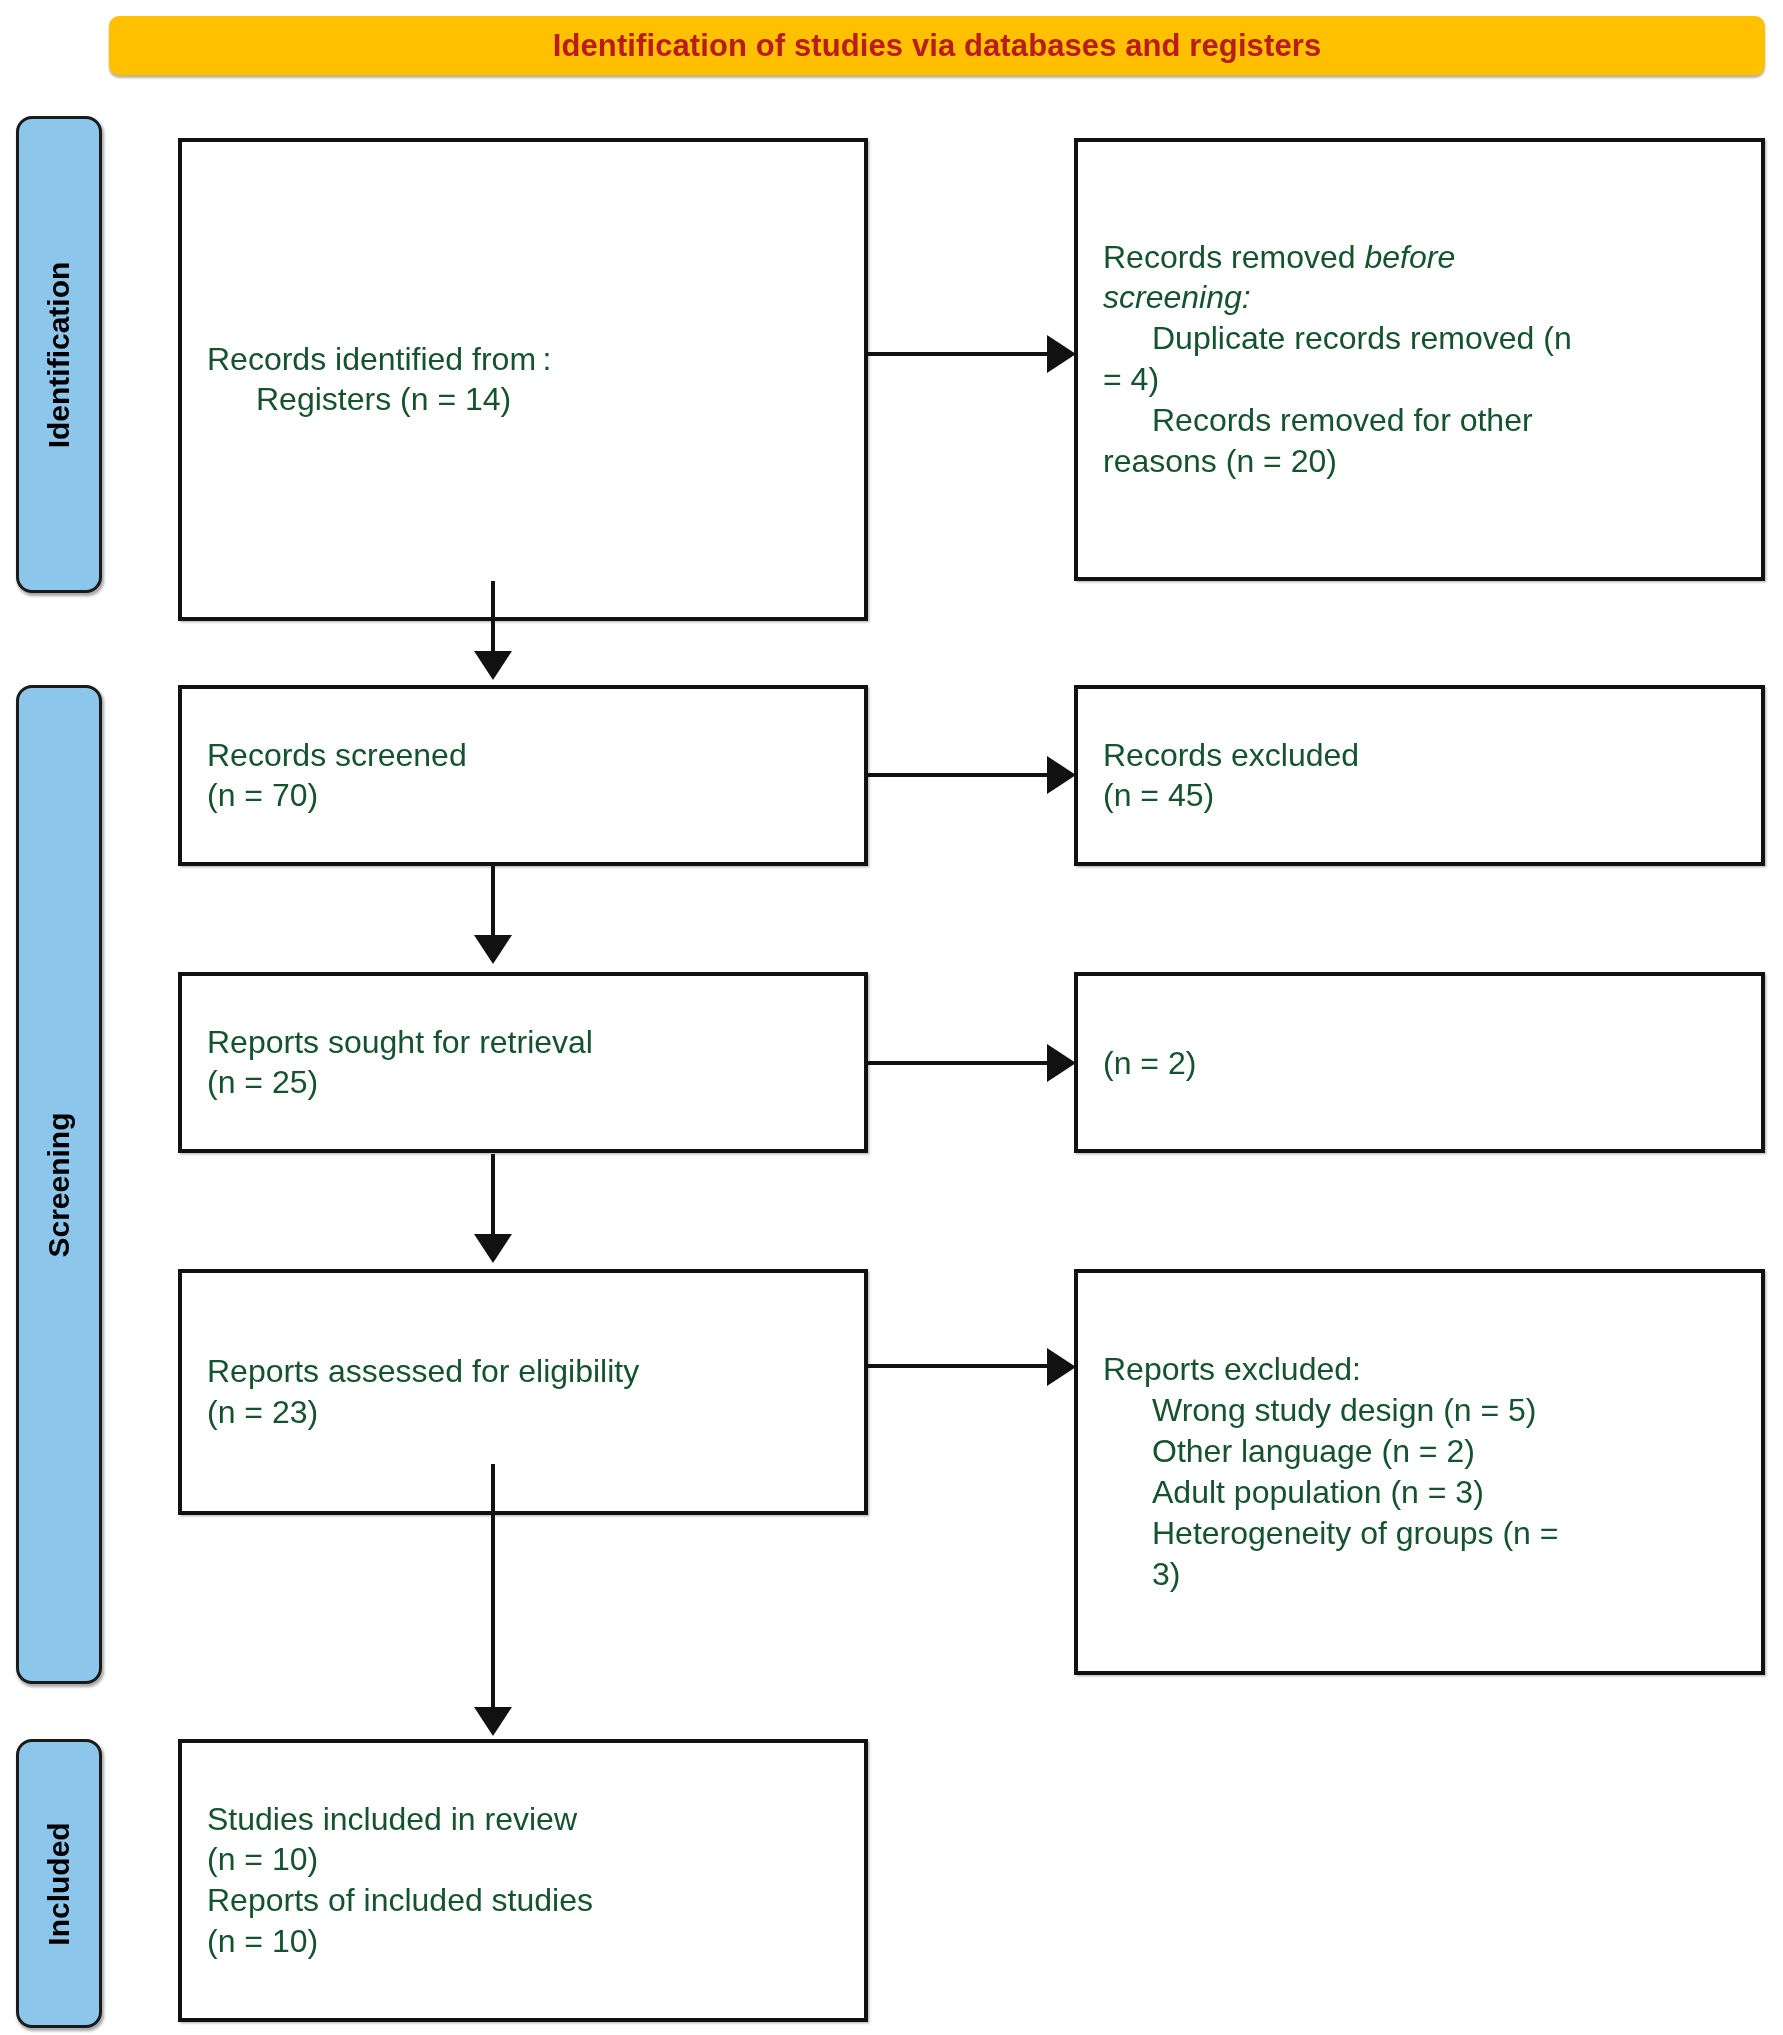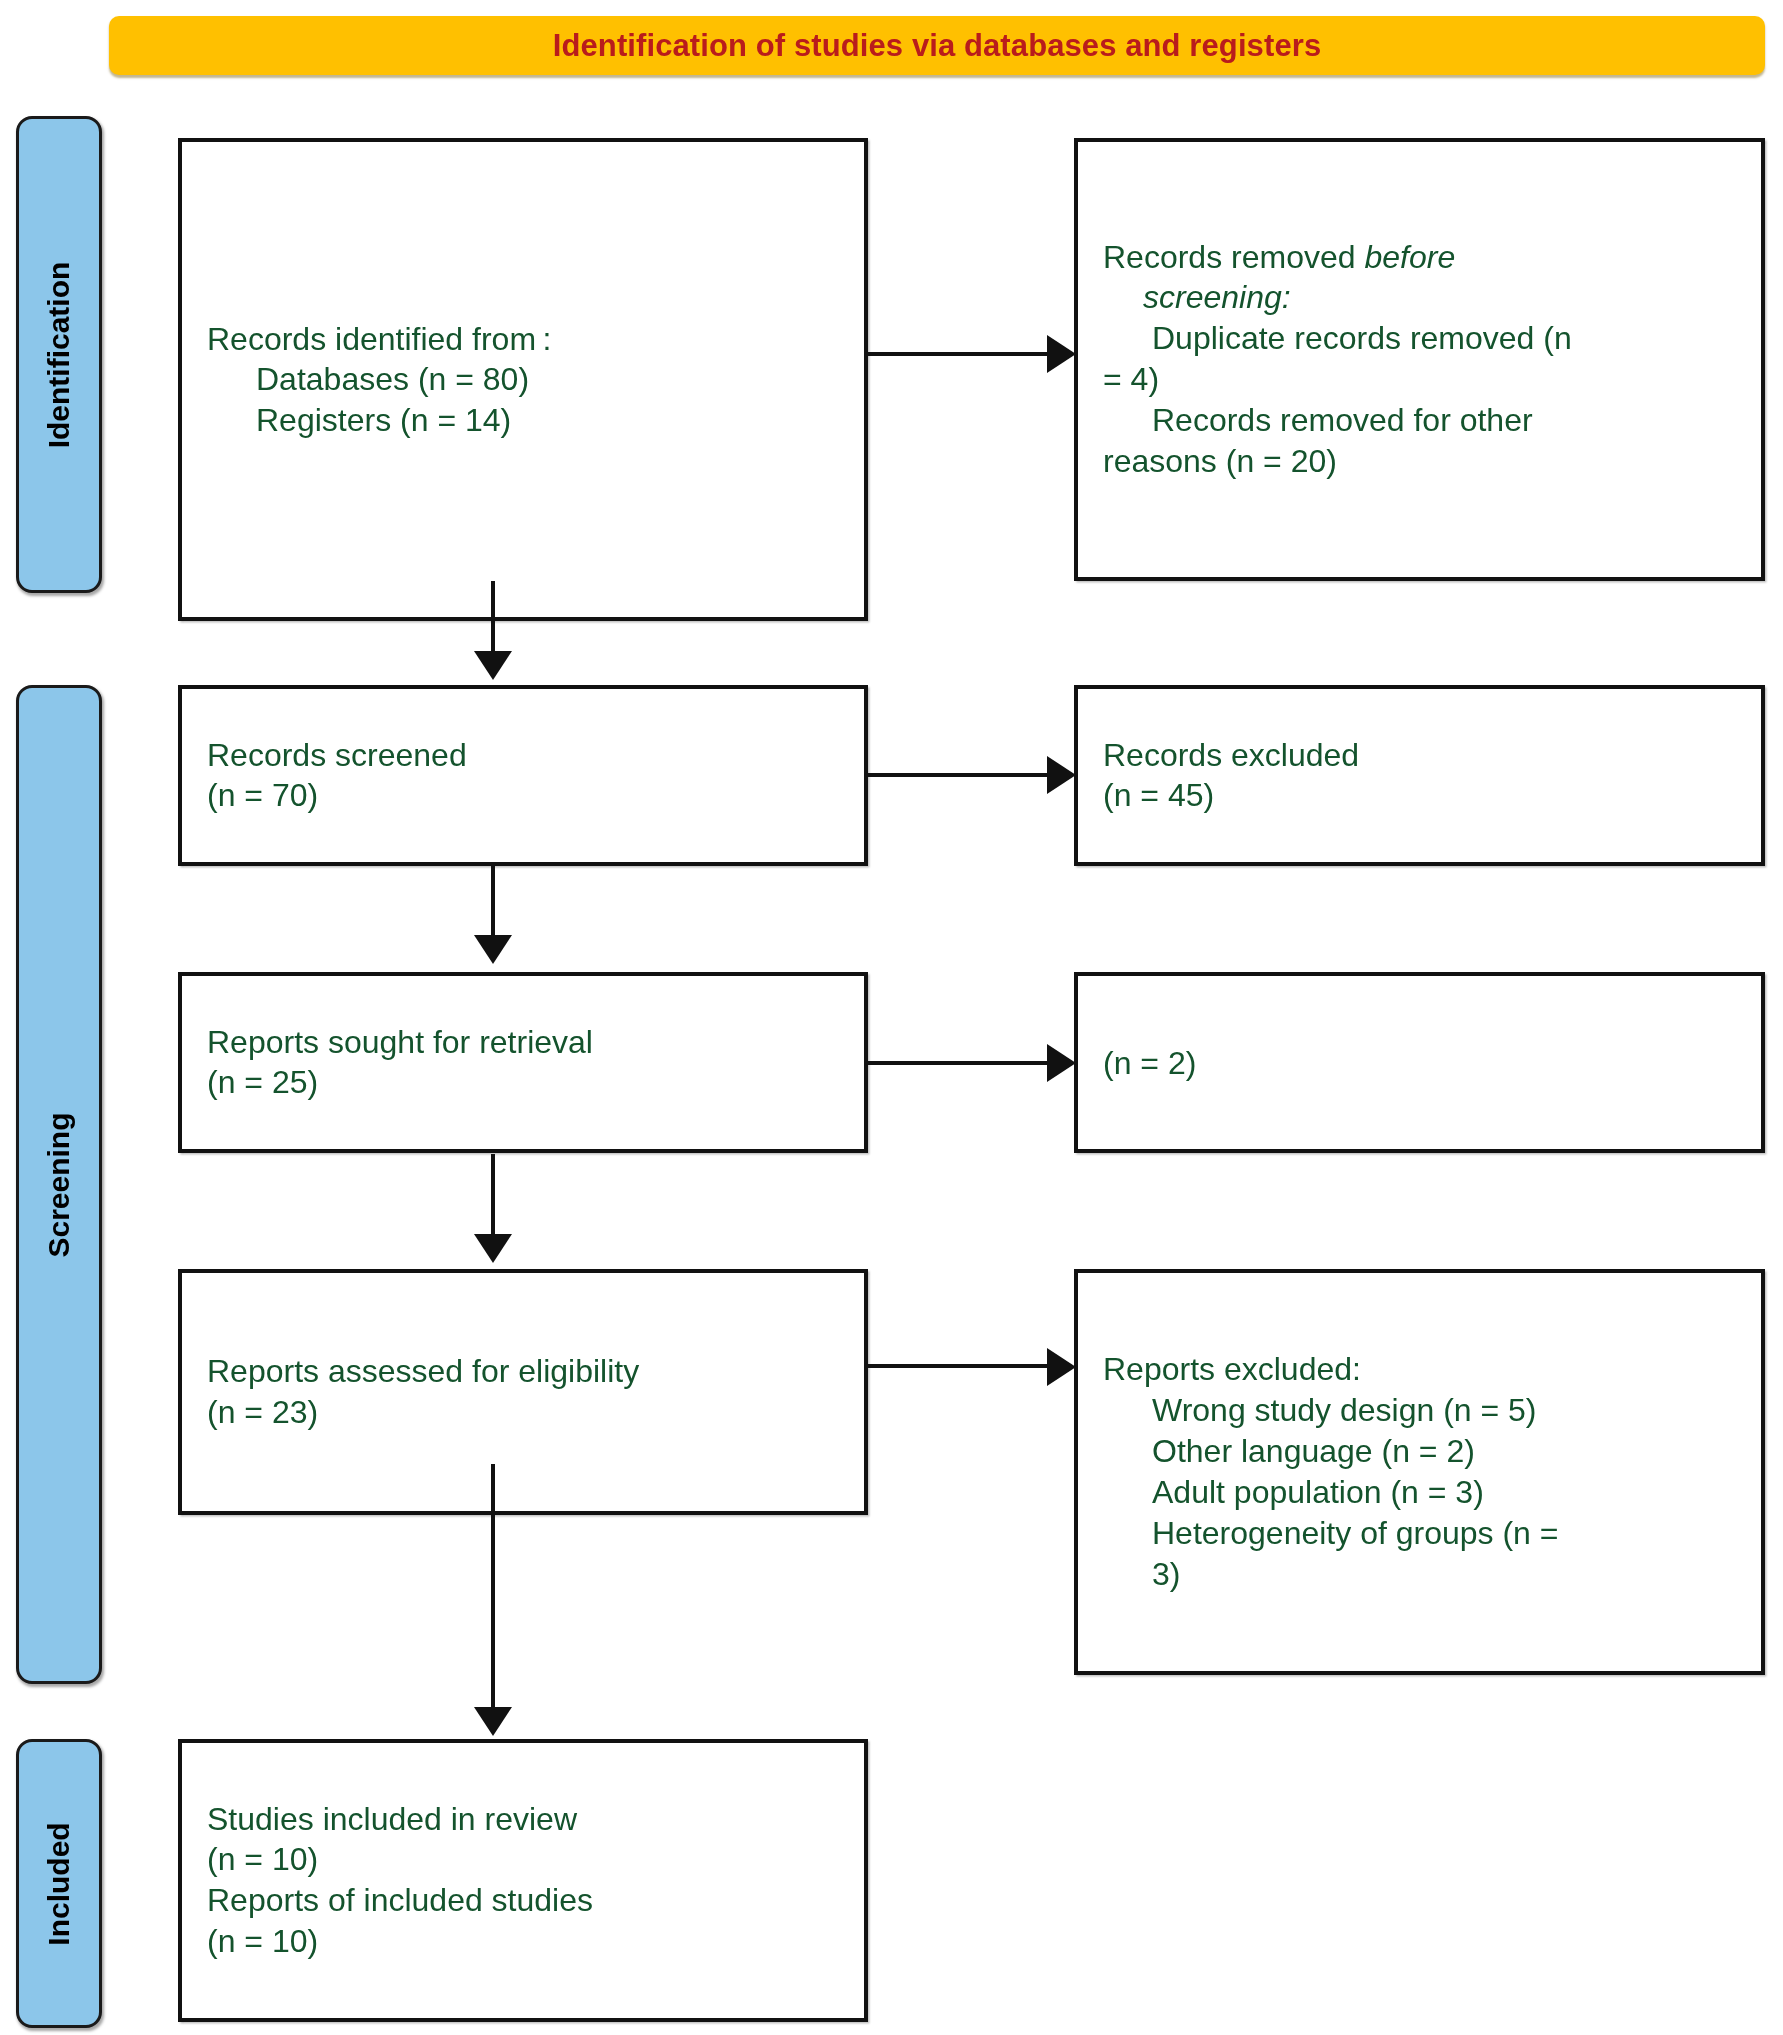--- a/index.html
+++ b/index.html
@@ -75,21 +75,21 @@
     left: 25px;
     right: 14.5px;
     top: 50%;
     transform: translateY(-50%);
     font-size: 32px;
     line-height: 1.28;
     color: #14532d;
   }
   .line { display: block; white-space: pre-wrap; }
   .line.indent { padding-left: 49px; }
-  .line.ital { font-style: italic; margin-left: 40px; }
+  .line.ital { font-style: italic; }
 
   
   .v-line {
     position: absolute;
     width: 4.3px;
     background: #111111;
   }
   .h-line {
     position: absolute;
     height: 4.3px;
@@ -127,21 +127,20 @@
   <div class="stage" style="top:685px; height:993px;">
     <span class="stage-text">Screening</span>
   </div>
   <div class="stage" style="top:1739px; height:283px;">
     <span class="stage-text">Included</span>
   </div>
 
   <div class="box" style="left:178px; top:138px; width:690px; height:483px;">
     <div class="box-inner">
       <span class="line">Records identified from :</span>
-      <span class="line indent">Databases (n = 80)</span>
       <span class="line indent">Registers (n = 14)</span>
     </div>
   </div>
 
   <div class="h-line" style="left:867px; top:352px; width:181px;"></div>
   <div class="arrow-right" style="left:1047px; top:335px;"></div>
 
   <div class="box" style="left:1074px; top:138px; width:691px; height:443px;">
     <div class="box-inner">
       <span class="line"><span>Records removed <em>before</em></span></span>

